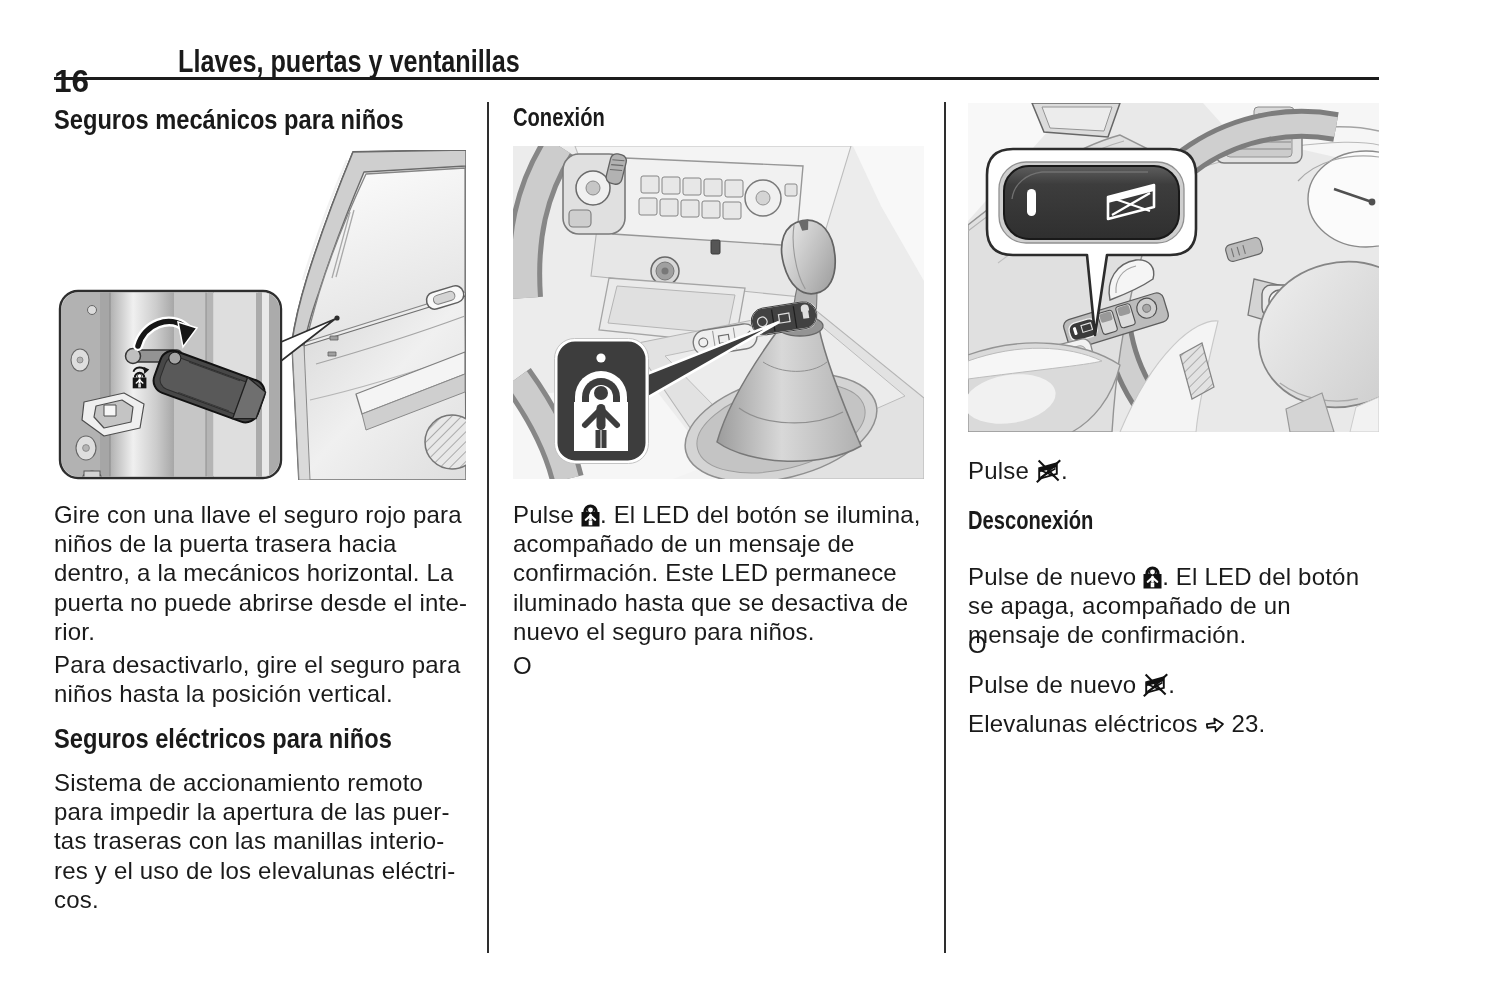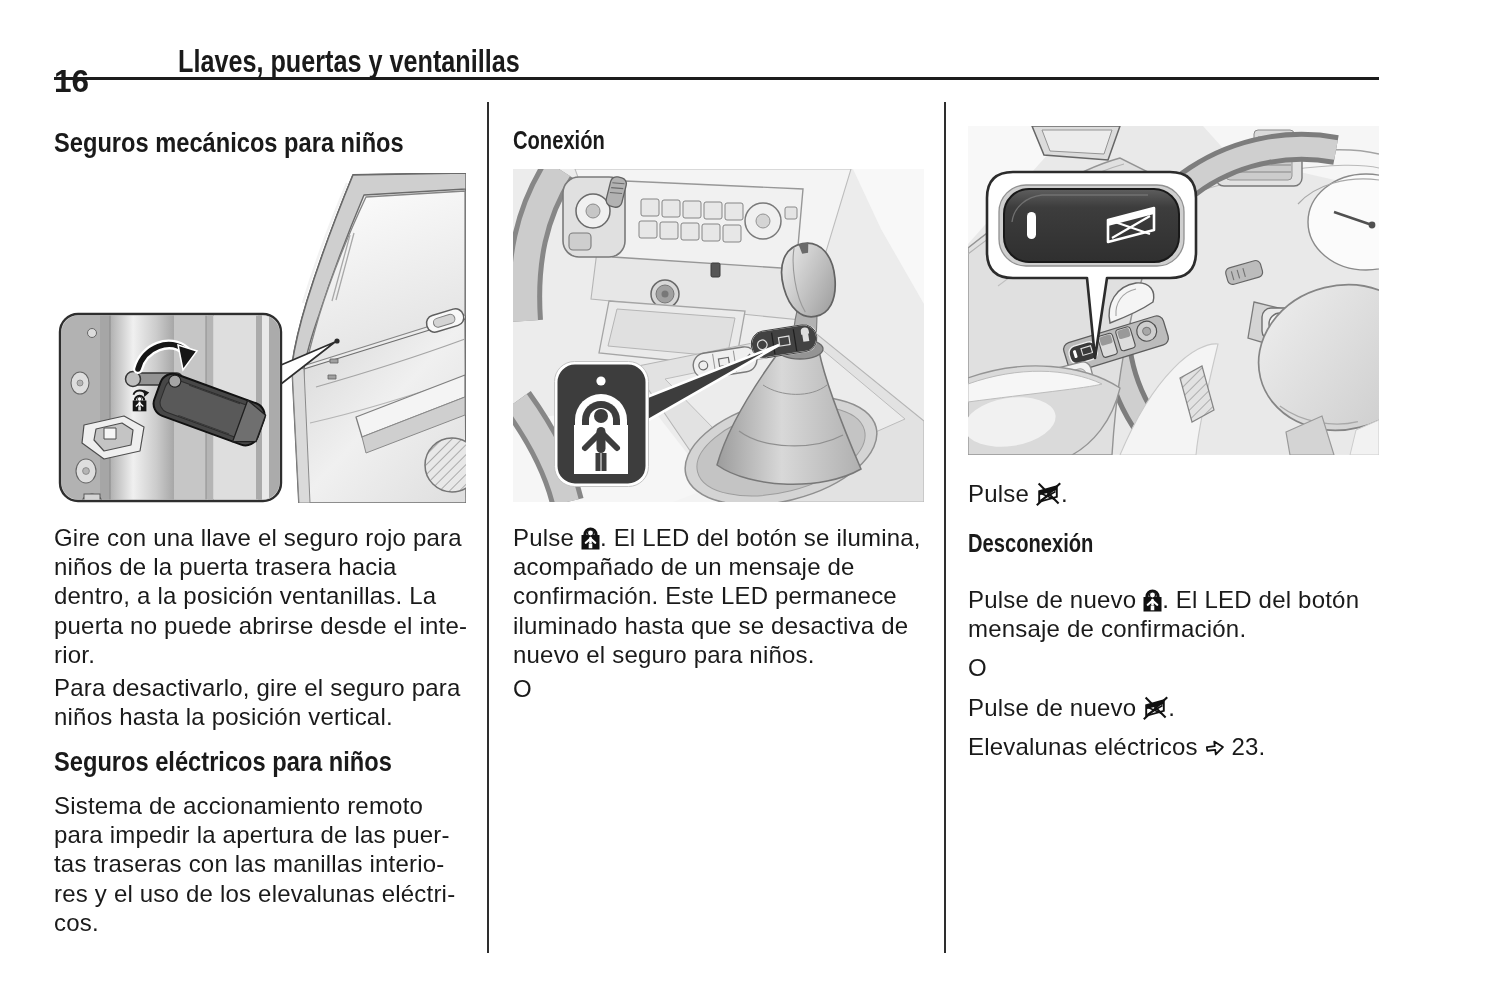--- a/index.html
+++ b/index.html
@@ -22,21 +22,21 @@
     display:inline-block;transform-origin:0 50%;
   }
   .page-title>span{transform:scaleX(0.80);}
   .header-rule{
     position:absolute;left:54px;top:77px;width:1325px;height:3px;background:#1c1c1c;
   }
   .col-divider{
     position:absolute;top:102px;height:851px;width:2px;background:#2e2e2e;
   }
   
-  .col{position:absolute;top:0;width:412px;height:845px;margin-top:23px;}
+  .col{position:absolute;top:0;width:412px;height:845px;}
   .block{position:absolute;left:0;}
   .h2{font-size:28.5px;font-weight:bold;line-height:30px;white-space:pre;}
   .h2>span{transform:scaleX(0.83);}
   .h3{font-size:26px;font-weight:bold;line-height:27px;white-space:pre;}
   .h3>span{transform:scaleX(0.775);}
   .body-text{font-size:24px;line-height:29.2px;letter-spacing:0.2px;}
   .body-text .ln{display:block;white-space:pre;}
   
   .ic{display:inline-block;vertical-align:-4px;}
   .ic svg{display:block;}
@@ -195,21 +195,21 @@
             <path d="M9.6,24.5 V30 M11.4,24.5 V30" stroke="#fff" stroke-width="1.6"></path>
           </g>
         </g>
       </g>
     </svg>
   </div>
 
   <div class="block body-text" style="top:500px">
     <span class="ln">Gire con una llave el seguro rojo para</span>
     <span class="ln">niños de la puerta trasera hacia</span>
-    <span class="ln">dentro, a la posición ventanillas. La</span>
+    <span class="ln">dentro, a la mecánicos horizontal. La</span>
     <span class="ln">puerta no puede abrirse desde el inte-</span>
     <span class="ln">rior.</span>
   </div>
 
   <div class="block body-text" style="top:650px">
     <span class="ln">Para desactivarlo, gire el seguro para</span>
     <span class="ln">niños hasta la posición vertical.</span>
   </div>
 
   <div class="block h2" style="top:723px"><span>Seguros eléctricos para niños</span></div>
@@ -491,20 +491,21 @@
             <use href="#sym-window-lock"></use>
           </svg></span><span>.</span></span>
   </div>
 
   <div class="block h3" style="top:507px"><span>Desconexión</span></div>
 
   <div class="block body-text" style="top:562px">
     <span class="ln"><span>Pulse de nuevo </span><span class="ic" style="width:19px;height:25px"><svg width="19" height="25">
             <use href="#sym-child-lock"></use>
           </svg></span><span>. El LED del botón</span></span>
+    <span class="ln">se apaga, acompañado de un</span>
     <span class="ln">mensaje de confirmación.</span>
   </div>
 
   <div class="block body-text" style="top:630px">
     <span class="ln">O</span>
   </div>
 
   <div class="block body-text" style="top:670px">
     <span class="ln"><span>Pulse de nuevo </span><span class="ic" style="width:25px;height:25px"><svg width="25" height="25">
             <use href="#sym-window-lock"></use>

